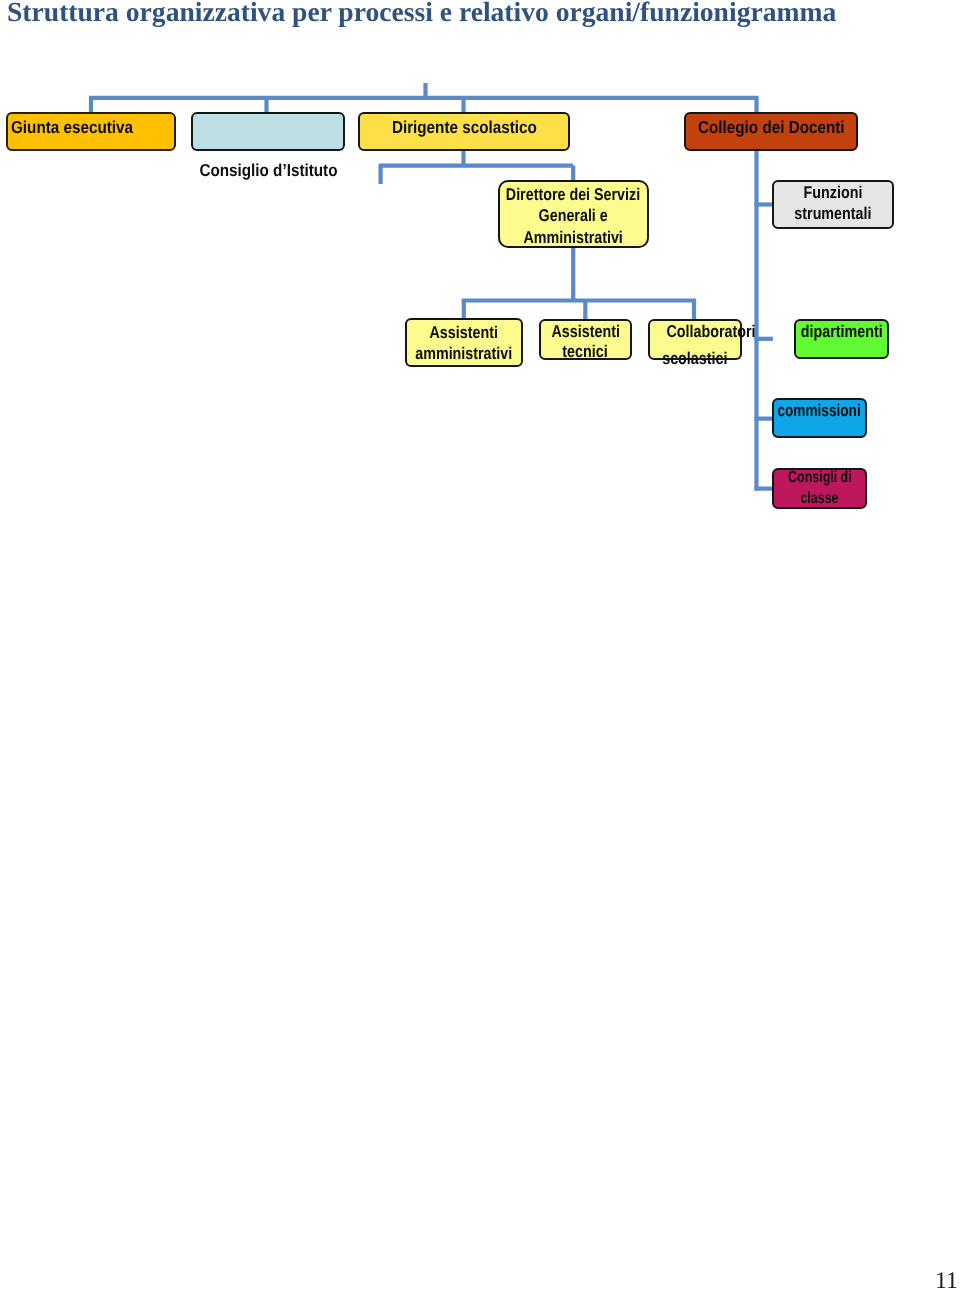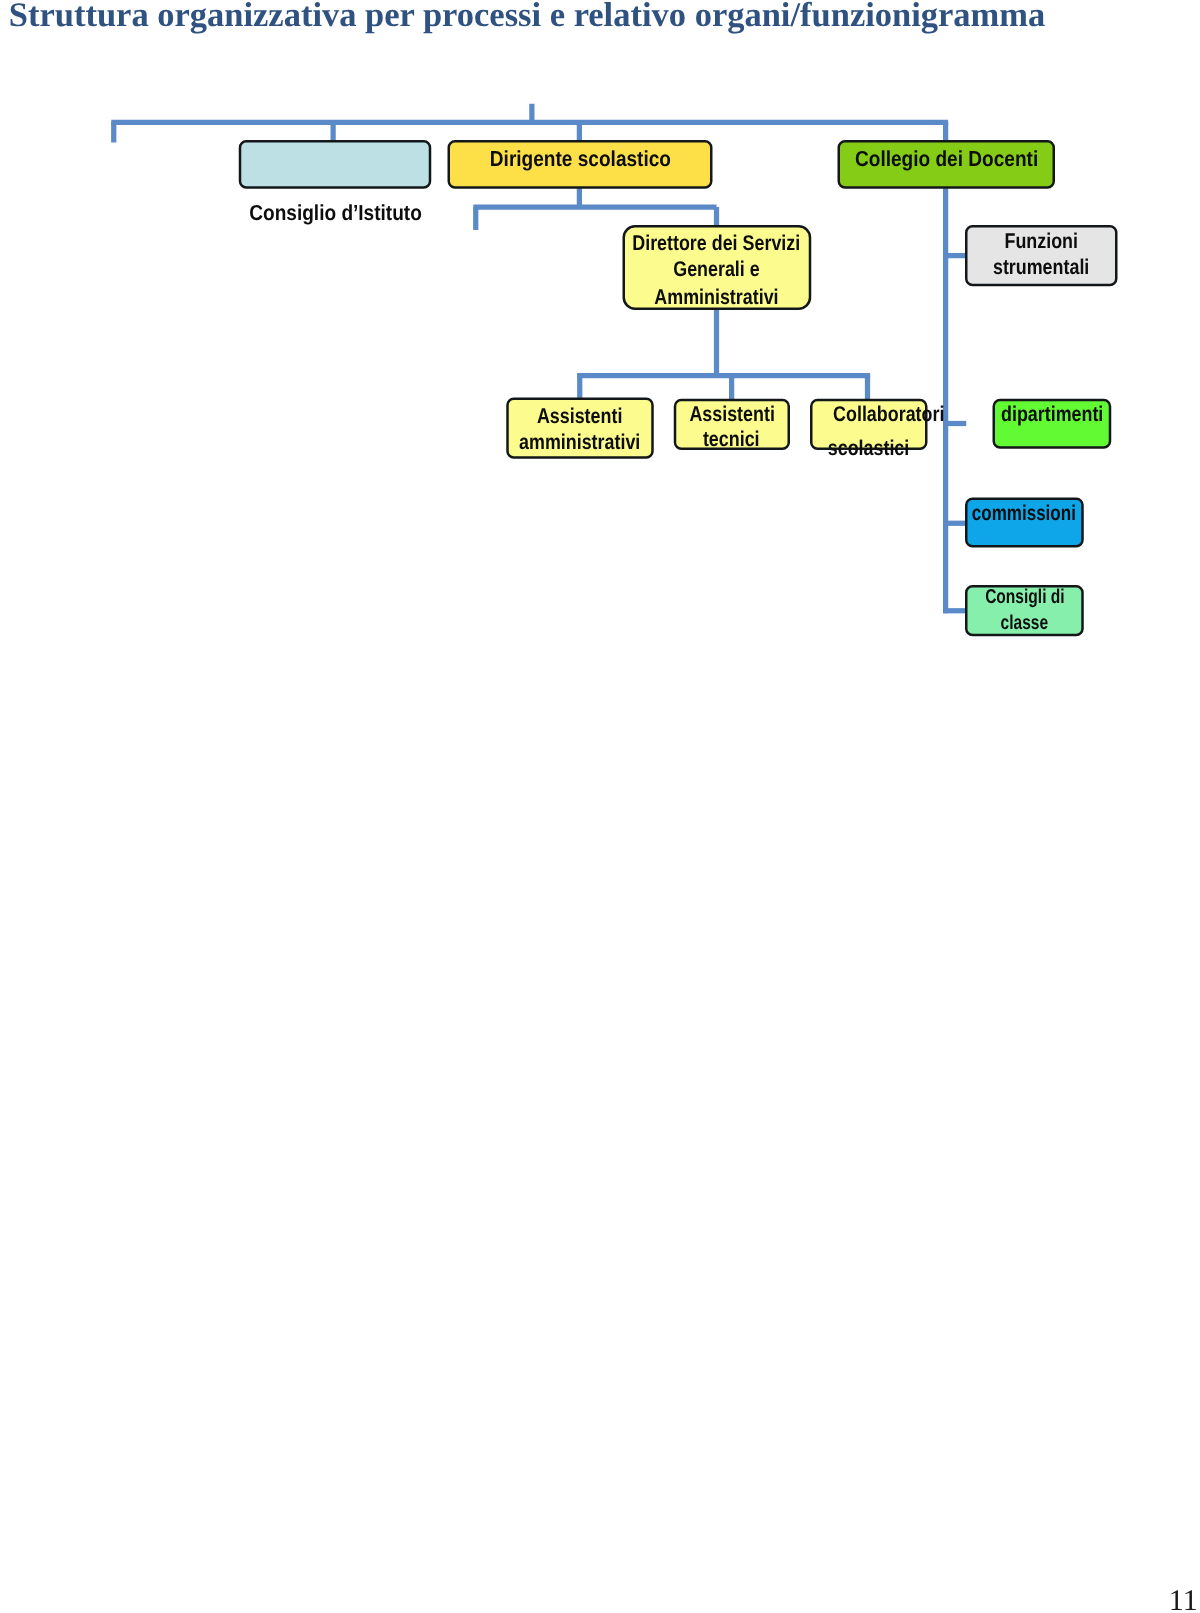--- a/index.html
+++ b/index.html
@@ -57,30 +57,33 @@
       <path d="M585.3,300.5 L585.3,320"></path>
       <path d="M694,300.5 L694,320"></path>
       <path d="M756.5,150 L756.5,490.6"></path>
       <path d="M754.4,204.5 L773,204.5"></path>
       <path d="M754.4,338.8 L773,338.8"></path>
       <path d="M754.4,418.6 L773,418.6"></path>
       <path d="M754.4,488.6 L773,488.6"></path>
     </g>
   </svg>
 
+  <div class="node big" style="left:6px;top:112px;width:170px;height:39px;background:#FFC000;border-color:#2a1f06;">
+    <div class="ln" style="top: 4.71161px; text-align: left; padding-left: 63px; line-height: 17.33px;"><i style="transform-origin:left center;">Giunta esecutiva</i></div>
+  </div>
 
   <div class="node big" style="left:191px;top:112px;width:154px;height:39px;background:#BCE0E3;">
     <div class="ln" style="top: 18px; line-height: 17.33px; margin-top: 30px;"><i>Consiglio d’Istituto</i></div>
   </div>
 
   <div class="node big" style="left:358px;top:112px;width:212px;height:39px;background:#fde047;">
     <div class="ln" style="top: 4.71161px; line-height: 17.33px;"><i>Dirigente scolastico</i></div>
   </div>
 
-  <div class="node big" style="left:670px;top:112px;width:174px;height:39px;background:#84cc16;">
+  <div class="node big" style="left:684px;top:112px;width:174px;height:39px;background:#c2410c;">
     <div class="ln" style="top: 4.71161px; line-height: 17.33px;"><i>Collegio dei Docenti</i></div>
   </div>
 
 
   <div class="node" style="left:497.8px;top:179.7px;width:151px;height:68px;background:#FBFB8E;border-radius:10px;">
     <div class="ln" style="top: 4.26509px; line-height: 17.05px;"><i>Direttore dei Servizi</i></div>
     <div class="ln" style="top: 25.2651px; line-height: 17.05px;"><i>Generali e</i></div>
     <div class="ln" style="top: 47.2651px; line-height: 17.05px;"><i>Amministrativi</i></div>
   </div>
 
@@ -105,19 +108,19 @@
   </div>
 
   <div class="node" style="left:772px;top:318.5px;width:95px;height:40.3px;background:#62FB33;margin-left:22px;">
     <div class="ln" style="top: 2.16509px; line-height: 17.05px;"><i>dipartimenti</i></div>
   </div>
 
   <div class="node narrow" style="left:772px;top:398.3px;width:95px;height:39.8px;background:#0ea5e9;">
     <div class="ln" style="top: 1.26509px; line-height: 17.05px;"><i>commissioni</i></div>
   </div>
 
-  <div class="node tiny" style="left:772px;top:467.8px;width:95px;height:41.5px;background:#86efac;">
+  <div class="node tiny" style="left:772px;top:467.8px;width:95px;height:41.5px;background:#be185d;">
     <div class="ln" style="top: 0.615625px; line-height: 16px;"><i>Consigli di</i></div>
     <div class="ln" style="top: 21.6156px; line-height: 16px;"><i>classe</i></div>
   </div>
 
   <div class="pagenum">11</div>
 </div>
 
 </body></html>

